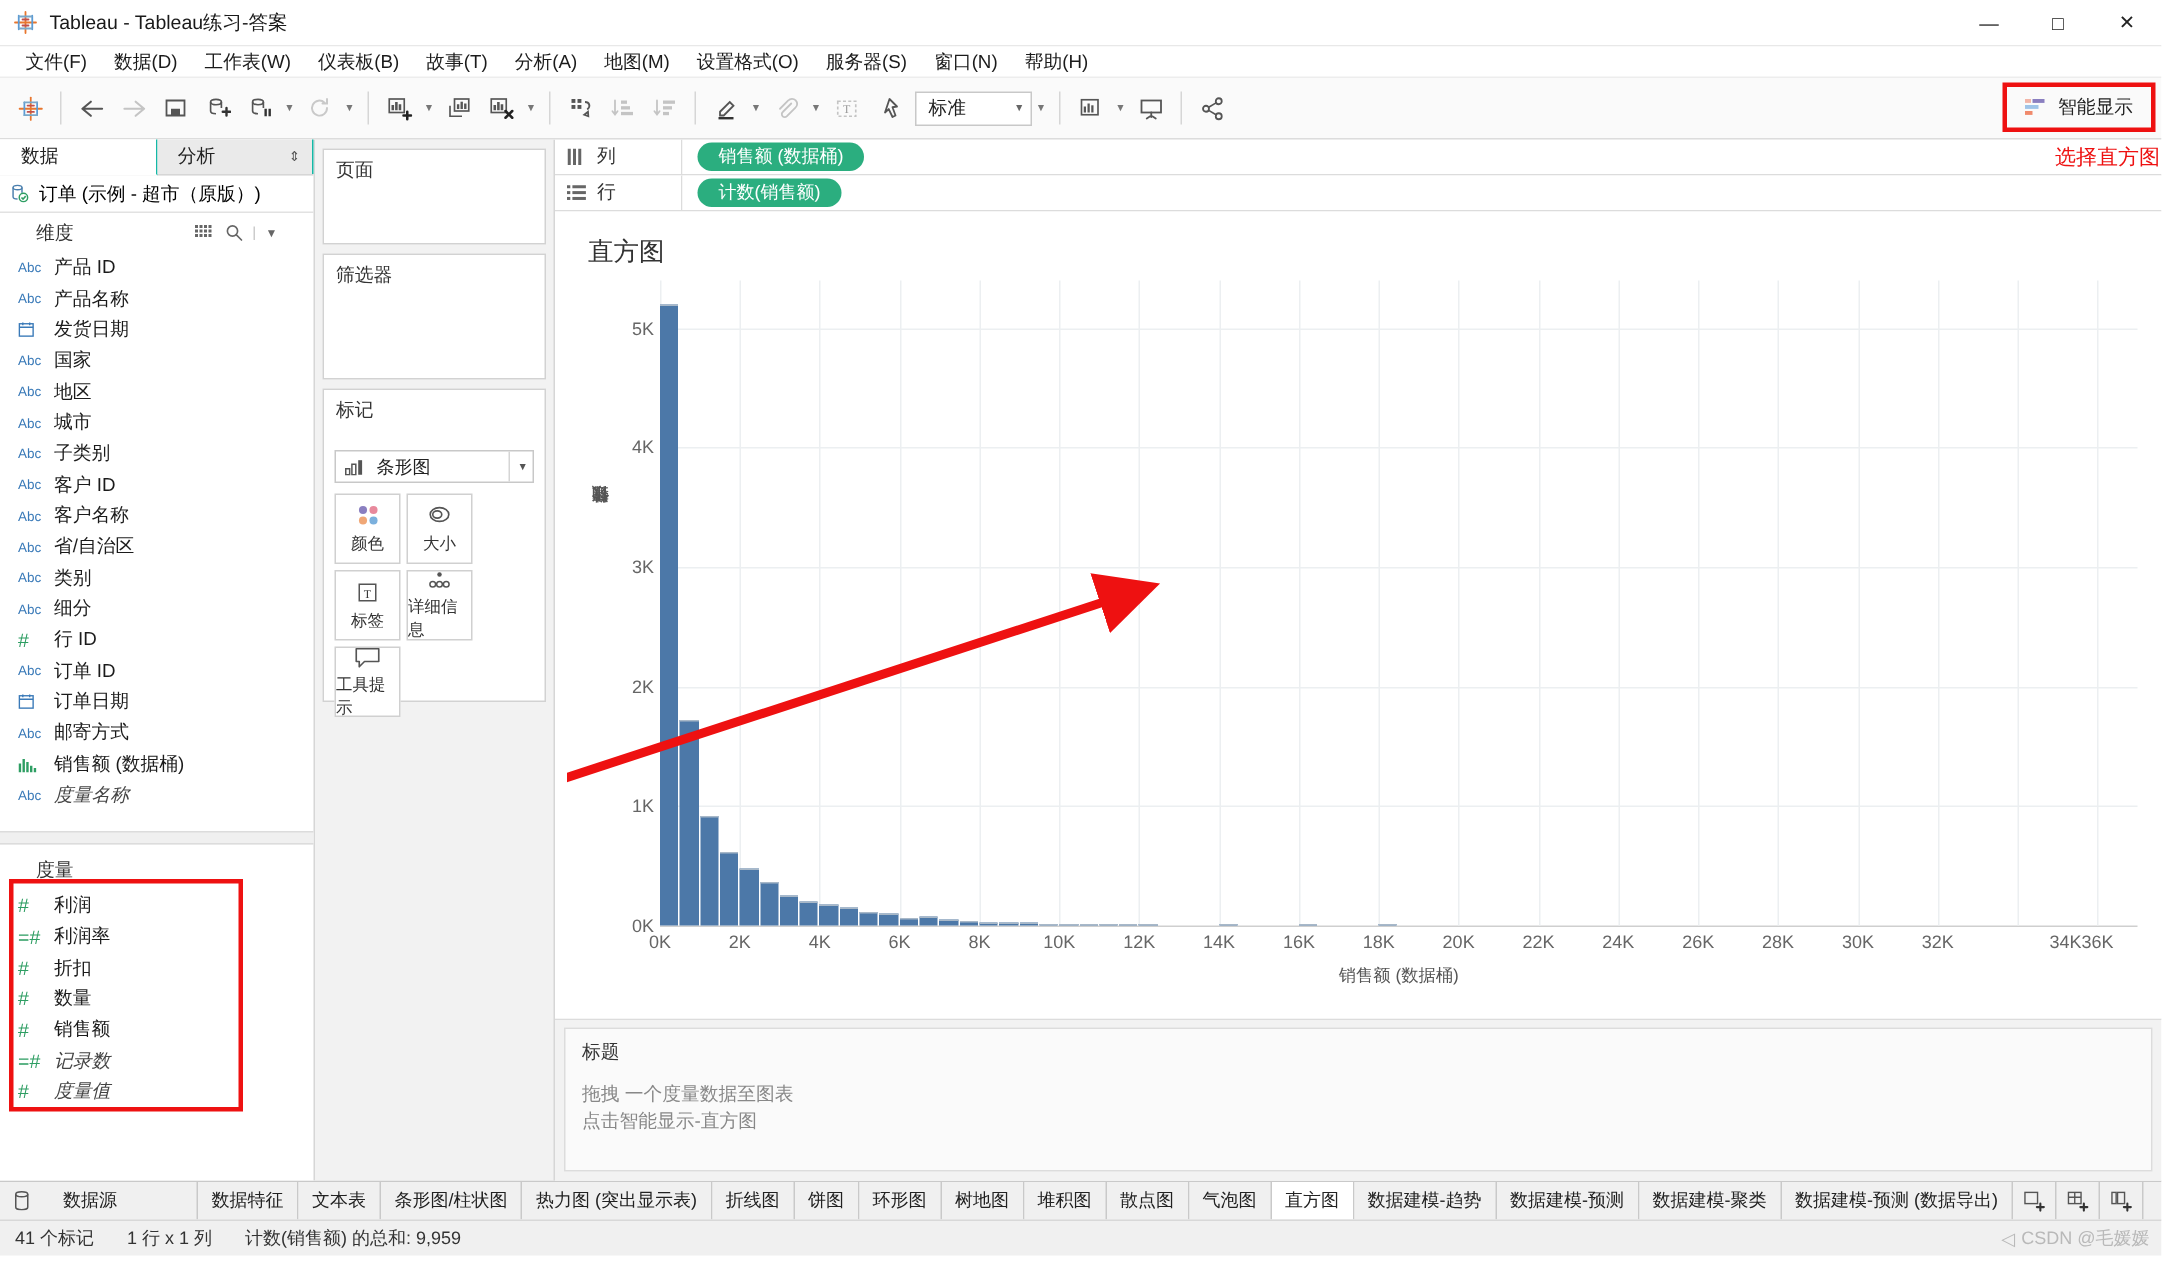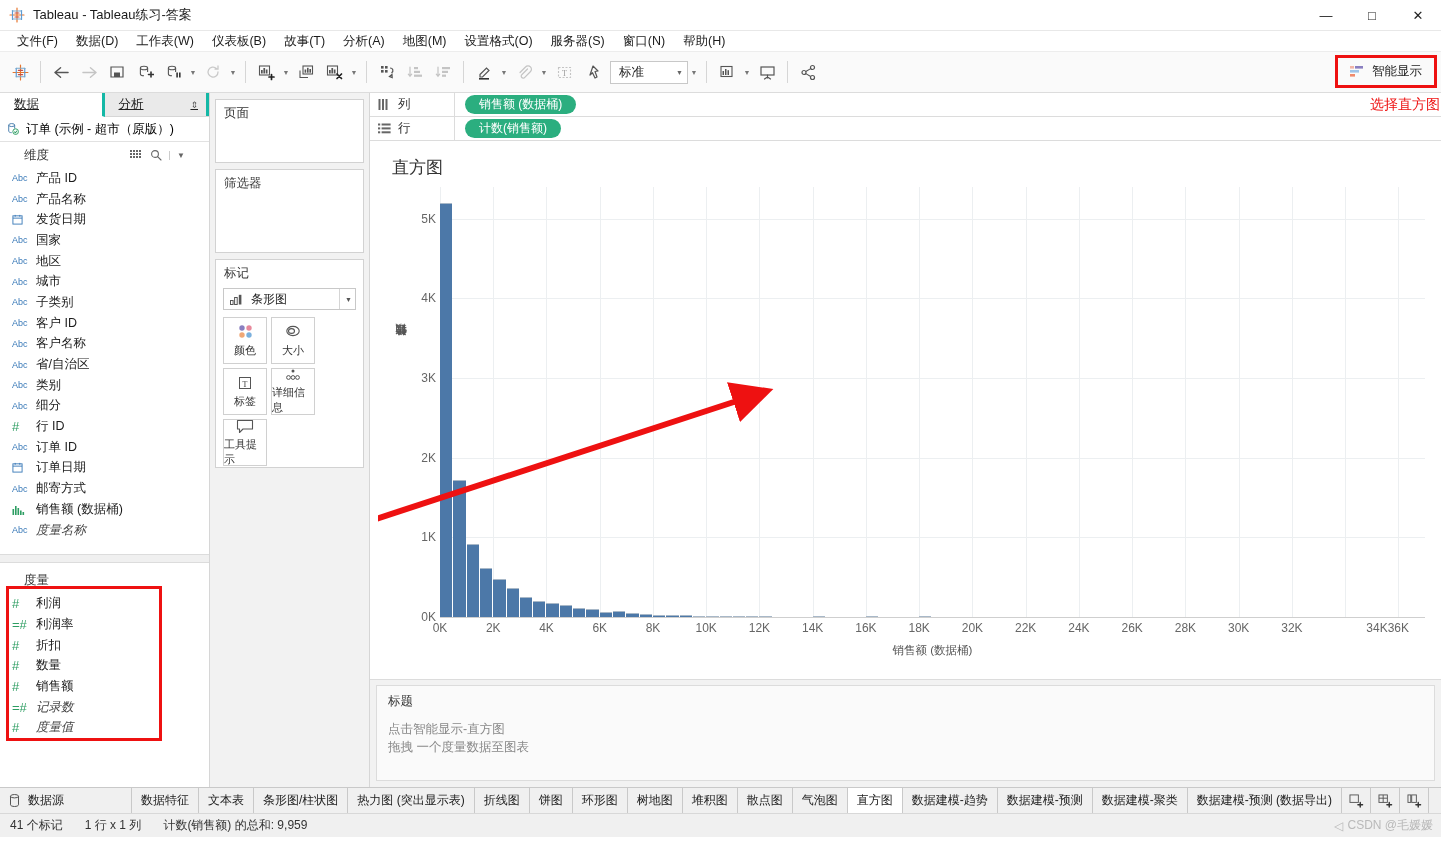--- a/index.html
+++ b/index.html
@@ -66,22 +66,21 @@
 
   
   .main { display: flex; height: 694px; }
 
   
   .datapane { width: 210px; border-right: 1px solid #d6d6d6; display: flex; flex-direction: column; background: #fff; position: relative; }
   .pane-tabs { display: flex; height: 24px; border-bottom: 1px solid #d6d6d6; background: #f2f2f2; }
   .pane-tab {
     flex: 1; display: flex; align-items: center; padding-left: 14px;
     font-size: 12.5px; color: #222; background: #eaeaea;
-    border-right: 3px solid #14b8a6;
-    text-decoration: underline;
+    border-right: 1px solid #14b8a6;
   }
   .pane-tab.active { background: #fff; border-bottom: 1px solid #fff; margin-bottom: -1px; }
   .pane-tab .sorticon { margin-left: auto; margin-right: 8px; font-size: 9px; color: #555; }
   .ds-row { height: 25px; display: flex; align-items: center; padding: 0 6px; border-bottom: 1px solid #e2e2e2; }
   .ds-name { font-size: 12.5px; color: #000000; margin-left: 6px; }
   .sec-hdr { height: 26px; display: flex; align-items: center; padding: 0 24px; font-size: 12.5px; color: #333; }
   .sec-hdr .title { font-weight: normal; }
   .sec-hdr .tools { margin-left: auto; display: flex; align-items: center; gap: 7px; color: #666; }
   .field { height: 20.7px; display: flex; align-items: center; padding-left: 12px; font-size: 12.5px; color: #1b1b1b; }
   .ficon { width: 24px; flex: none; font-size: 9px; color: #3a7ab8; text-align: left; }
@@ -92,21 +91,21 @@
     position: absolute; left: 6px; top: 493px; width: 156px; height: 155px;
     border: 3px solid #ee1111; pointer-events: none;
   }
   .splitter-v { height: 9px; background: #f0f0f0; border-top:1px solid #dcdcdc; border-bottom:1px solid #dcdcdc; }
 
   
   .cardscol { width: 160px; border-right: 1px solid #d6d6d6; background: #f2f2f2; padding: 6px 5px; }
   .card { background: #fff; border: 1px solid #d2d2d2; margin-bottom: 6px; }
   .card-hdr { padding: 5px 8px 4px; font-size: 12.5px; color: #333; }
   .marks-select {
-    margin: 2px 7px 7px; height: 22px; border: 1px solid #c8c8c8;
+    margin: 14px 7px 7px; height: 22px; border: 1px solid #c8c8c8;
     display: flex; align-items: center; gap: 6px; padding: 0 3px 0 6px; font-size: 12px; color: #222; justify-content: space-between;
   }
   .marks-select .cv { margin-left: auto; font-size: 7px; color: #555; border-left: 1px solid #d5d5d5; padding-left: 5px; height:100%; display:flex; align-items:center;}
   .marks-btns { display: flex; flex-wrap: wrap; gap: 4px; padding: 0 7px 8px; }
   .mbtn {
     width: 44px; height: 47px; border: 1px solid #d0d0d0; background: #fff;
     display: flex; flex-direction: column; align-items: center; justify-content: center; gap: 3px;
   }
   .mbtn .lbl { font-size: 11px; color: #333; font-family: Liberation Serif, serif; }
 
@@ -144,21 +143,21 @@
 
   
   .caption-area { height: 108px; border-top: 1px solid #dcdcdc; background: #f2f2f2; padding: 5px 6px 6px; }
   .caption-box { height: 100%; background: #fafafa; border: 1px solid #dcdcdc; padding: 7px 11px; }
   .cap-title { font-size: 12.5px; color: #333; margin-bottom: 10px; }
   .cap-line { font-size: 12.5px; color: #888; line-height: 18px; }
 
   
   .tabbar { height: 26px; display: flex; align-items: stretch; background: #f0f0f0; border-top: 1px solid #c9c9c9; }
   .tab-ds {
-    display: flex; align-items: center; gap: 8px; padding: 0 14px 0 9px;
+    display: flex; align-items: center; gap: 22px; padding: 0 14px 0 9px;
     font-size: 12px; color: #222; border-right: 1px solid #c9c9c9; background: #f0f0f0; min-width: 132px;
   }
   .stab {
     display: flex; align-items: center; padding: 0 9px; font-size: 12px; color: #222;
     border-right: 1px solid #c9c9c9; background: #f0f0f0; white-space: nowrap;
   }
   .stab.active { background: #fff; font-weight: normal; }
   .tab-add { width: 29px; display: flex; align-items: center; justify-content: center; border-right: 1px solid #c9c9c9; color: #555; }
 
   
@@ -797,22 +796,22 @@
               </marker>
             </defs>
             <line x1="-198" y1="398" x2="368" y2="213" stroke="#ee1111" stroke-width="6" marker-end="url(#ah)"></line>
           </svg>
         </div>
       </div>
 
       <div class="caption-area">
         <div class="caption-box">
           <div class="cap-title">标题</div>
+          <div class="cap-line">拖拽 一个度量数据至图表</div>
           <div class="cap-line">点击智能显示-直方图</div>
-          <div class="cap-line">拖拽 一个度量数据至图表</div>
         </div>
       </div>
     </div>
   </div>
 
   <div class="tabbar">
     <div class="tab-ds">
       <span>
         <svg width="11" height="13" viewBox="0 0 11 13">
             <ellipse cx="5.5" cy="2.2" rx="4" ry="1.7" fill="none" stroke="#555" stroke-width="1"></ellipse>

